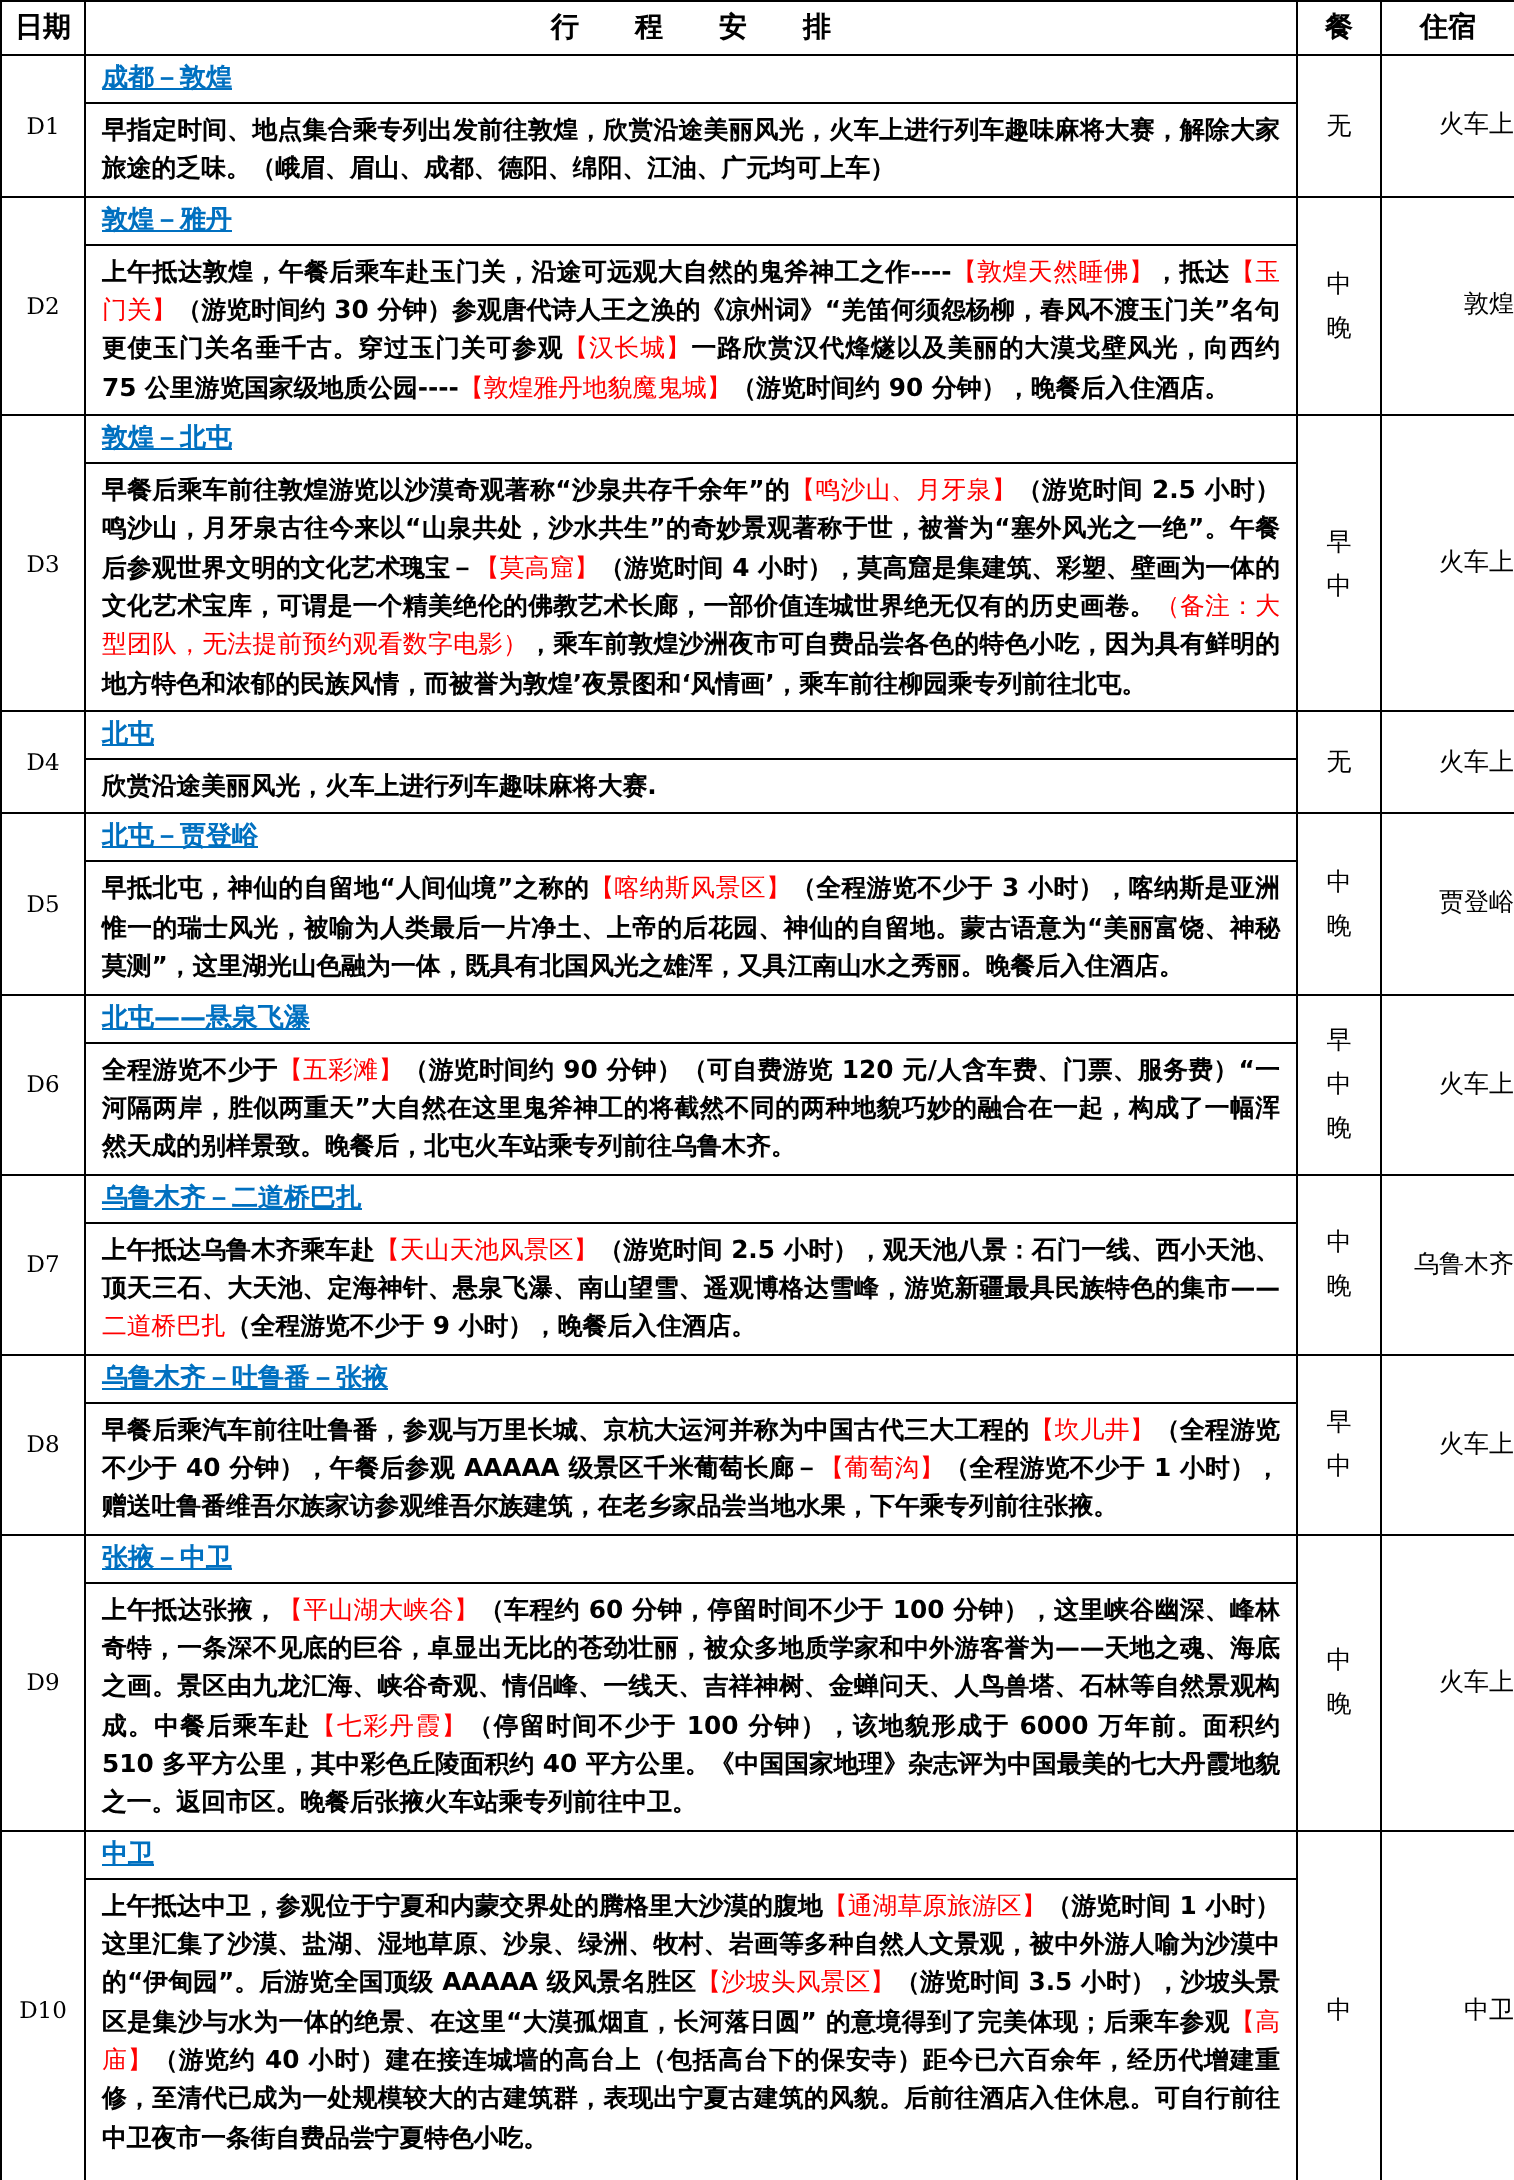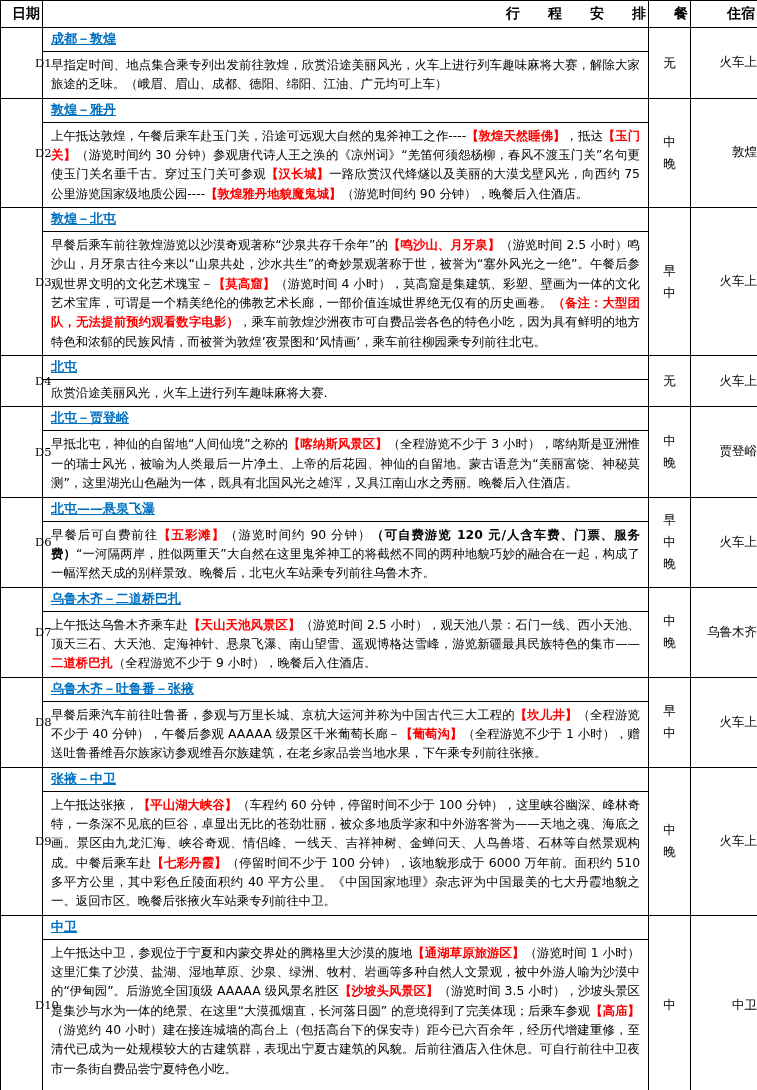--- a/index.html
+++ b/index.html
@@ -1,27 +1,27 @@
 <!DOCTYPE html>
 <html style="--title-blue: #0070c0; --highlight-red: #ff0000;"><head>
 <meta charset="utf-8">
 <style>
   html,body{margin:0;padding:0;background:#ffffff;}
   body{width:757px;font-family:"DejaVu Sans","Liberation Sans",sans-serif;color:#000;}
   table{border-collapse:collapse;width:757px;table-layout:fixed;}
   th,td{border:1.5px solid #000;padding:0;}
-  thead th{font-size:14px;font-weight:bold;padding:4px 2px;text-align:right;background:#fff;}
-  .day-cell{text-align:left;vertical-align:middle;font-family:"DejaVu Serif","Liberation Serif",serif;font-size:11.5px;padding-left:34px;}
+  thead th{font-size:14px;font-weight:bold;padding:4px 2px;text-align:center;background:#fff;}
+  .day-cell{text-align:center;vertical-align:middle;font-family:"DejaVu Serif","Liberation Serif",serif;font-size:11.5px;}
   .itin-cell{vertical-align:top;}
   .route-title{color:var(--title-blue,#0070c0);font-weight:bold;font-size:13px;padding:2px 8px 3px 8px;border-bottom:1.5px solid #000;text-decoration:underline;}
   .day-body{padding:3px 8px 4px 8px;font-size:12.4px;line-height:1.56;text-align:justify;}
   tbody tr:nth-child(10) .day-body{min-height:148px;}
-  .seg-red{color:var(--highlight-red,#ff0000);font-weight:bold;}
+  .seg-red{color:var(--highlight-red,#ff0000);font-weight:normal;}
   .seg-bold{font-weight:bold;}
-  .seg-normal{font-weight:normal;}
+  .seg-normal{font-weight:bold;}
   .meals-cell{text-align:center;vertical-align:middle;font-size:12.5px;white-space:pre-line;line-height:1.75;}
   .lodging-cell{text-align:right;vertical-align:middle;font-size:12.5px;}
 </style>
 </head>
 <body>
 
 <table>
   <colgroup>
     <col style="width:42px">
       <col style="width:606px">
@@ -82,21 +82,21 @@
           <div class="day-body"><span class="seg-normal">早抵北屯，神仙的自留地“人间仙境”之称的</span><span class="seg-red">【喀纳斯风景区】</span><span class="seg-normal">（全程游览不少于 3 小时），喀纳斯是亚洲惟一的瑞士风光，被喻为人类最后一片净土、上帝的后花园、神仙的自留地。蒙古语意为“美丽富饶、神秘莫测”，这里湖光山色融为一体，既具有北国风光之雄浑，又具江南山水之秀丽。晚餐后入住酒店。</span></div>
         </td>
         <td class="meals-cell">中
 晚</td>
         <td class="lodging-cell">贾登峪</td>
       </tr>
       <tr>
         <td class="day-cell">D6</td>
         <td class="itin-cell">
           <div class="route-title">北屯——悬泉飞瀑</div>
-          <div class="day-body"><span class="seg-normal">早餐后可自费前往</span><span class="seg-red">【五彩滩】</span><span class="seg-normal">（游览时间约 90 分钟）</span><span class="seg-bold">（可自费游览 120 元/人含车费、门票、服务费）</span><span class="seg-normal">“一河隔两岸，胜似两重天”大自然在这里鬼斧神工的将截然不同的两种地貌巧妙的融合在一起，构成了一幅浑然天成的别样景致。晚餐后，北屯火车站乘专列前往乌鲁木齐。</span></div>
+          <div class="day-body"><span class="seg-normal">全程游览不少于</span><span class="seg-red">【五彩滩】</span><span class="seg-normal">（游览时间约 90 分钟）</span><span class="seg-bold">（可自费游览 120 元/人含车费、门票、服务费）</span><span class="seg-normal">“一河隔两岸，胜似两重天”大自然在这里鬼斧神工的将截然不同的两种地貌巧妙的融合在一起，构成了一幅浑然天成的别样景致。晚餐后，北屯火车站乘专列前往乌鲁木齐。</span></div>
         </td>
         <td class="meals-cell">早
 中
 晚</td>
         <td class="lodging-cell">火车上</td>
       </tr>
       <tr>
         <td class="day-cell">D7</td>
         <td class="itin-cell">
           <div class="route-title">乌鲁木齐－二道桥巴扎</div>

